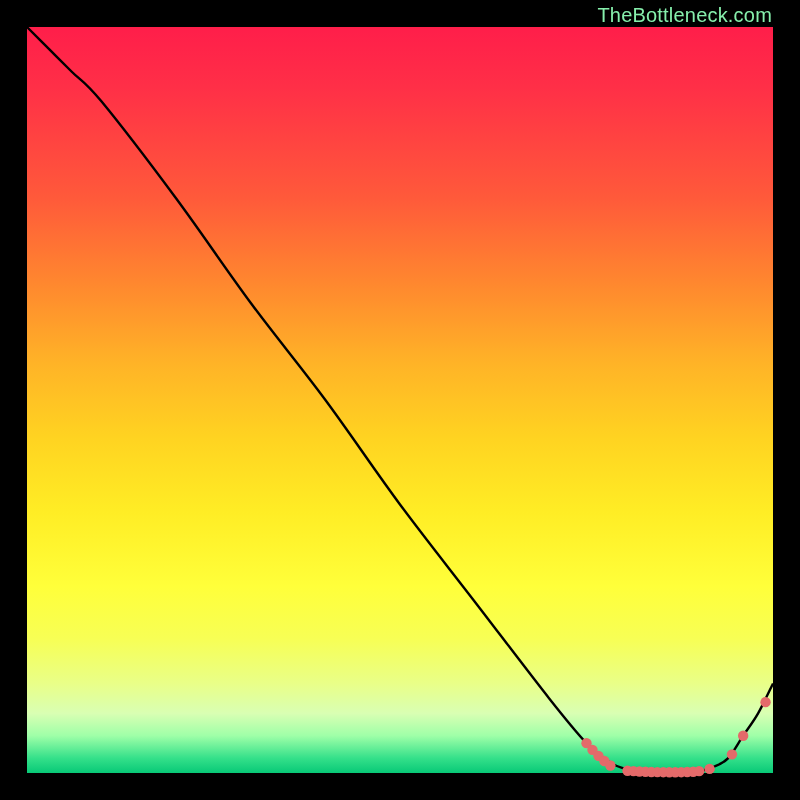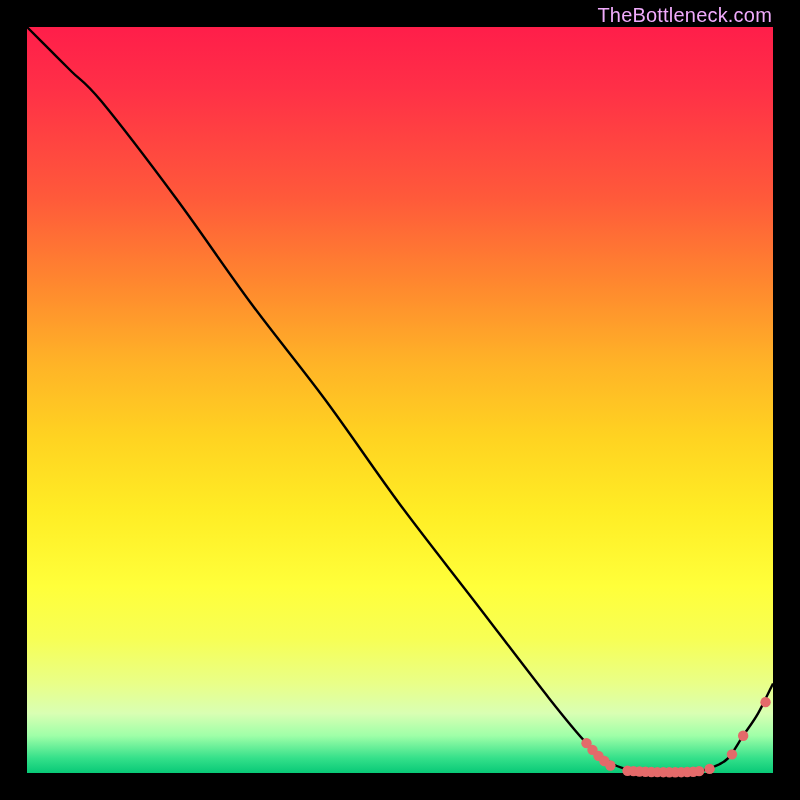--- a/index.html
+++ b/index.html
@@ -39,21 +39,21 @@
       #d9ffb3 92%,
       #9fffa8 95%,
       #35e08a 98%,
       #08c977 100%
     );
   }
   .watermark {
     position: absolute;
     top: 4px;
     right: 28px;
-    color: #f0abfc;
+    color: #86efac;
     font-size: 20px;
     letter-spacing: 0.2px;
     font-weight: 500;
   }
   svg.curve {
     position: absolute;
     left: 0;
     top: 0;
     width: 746px;
     height: 746px;

